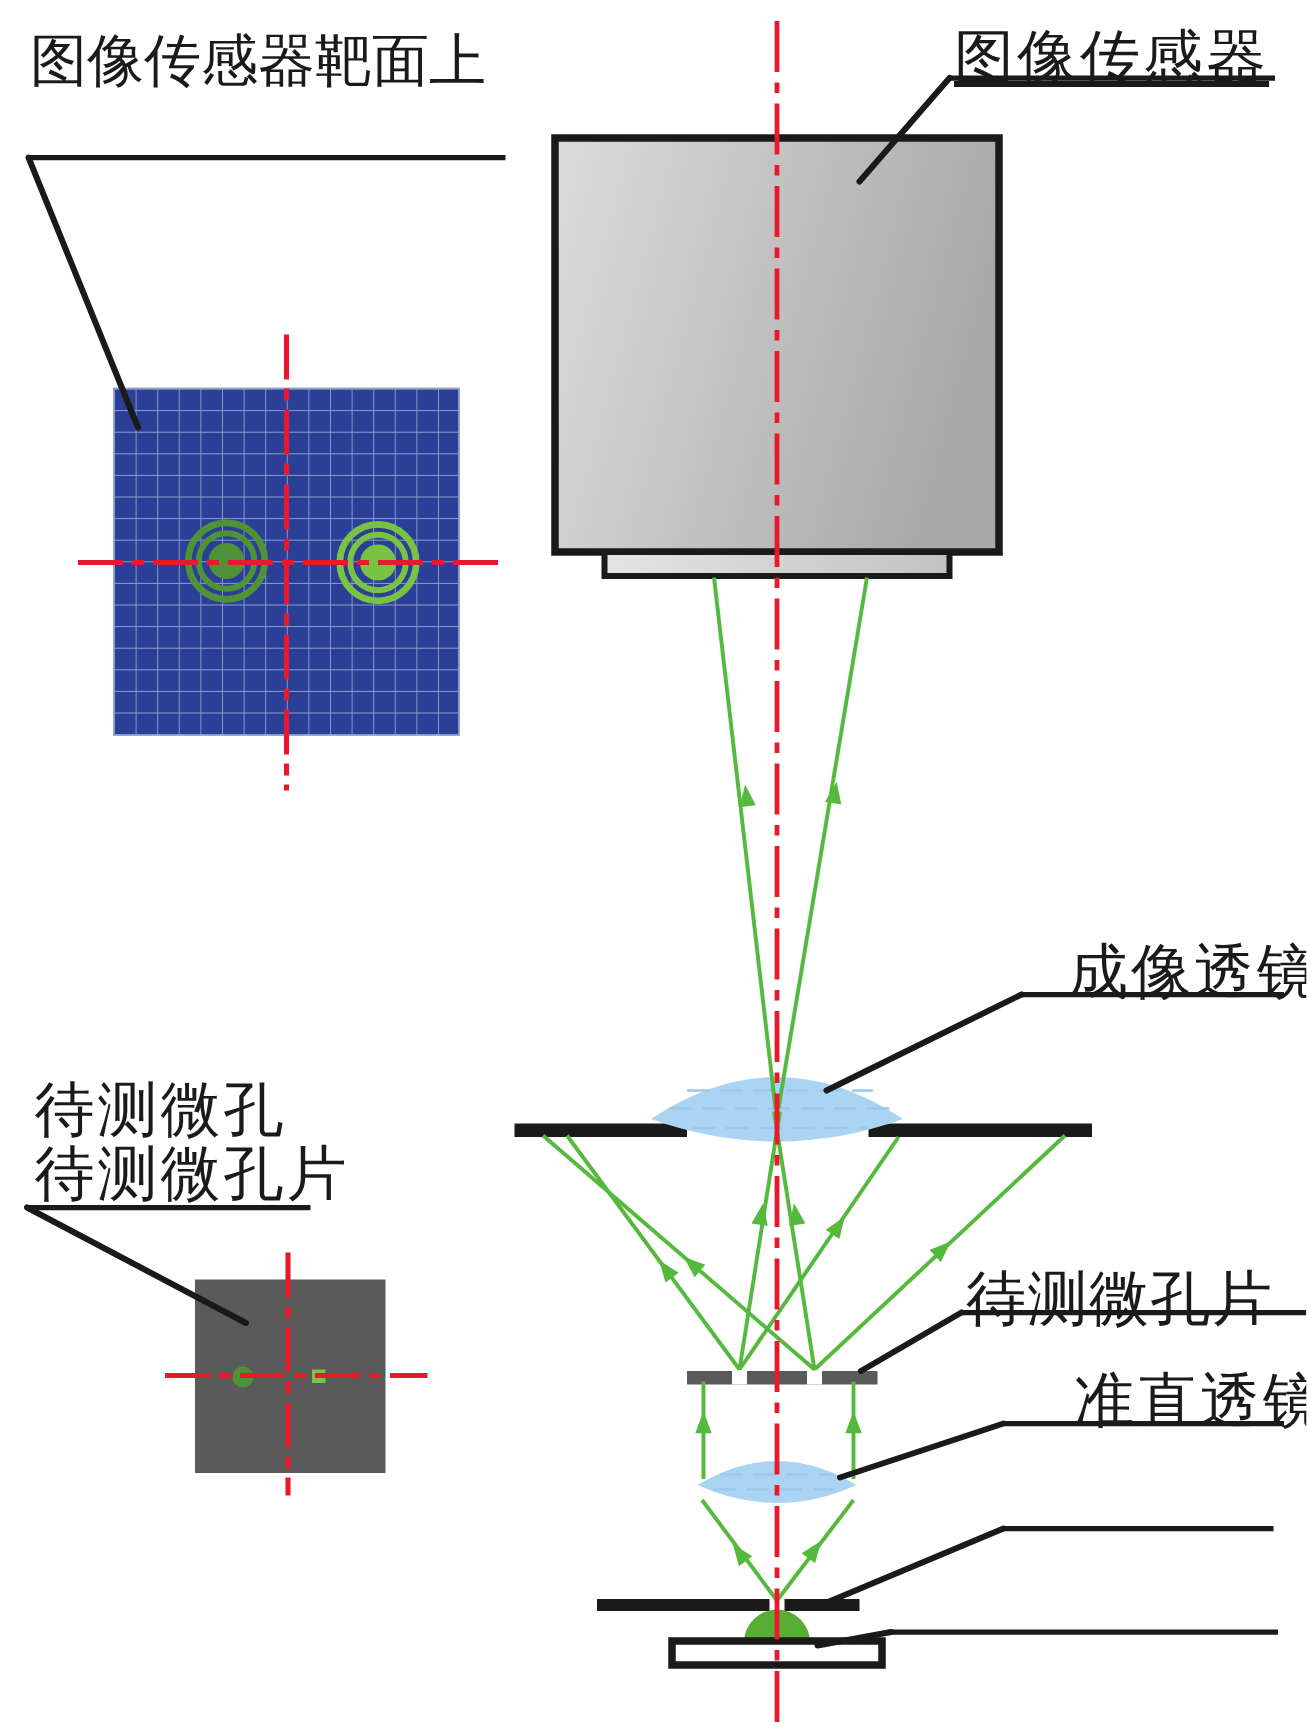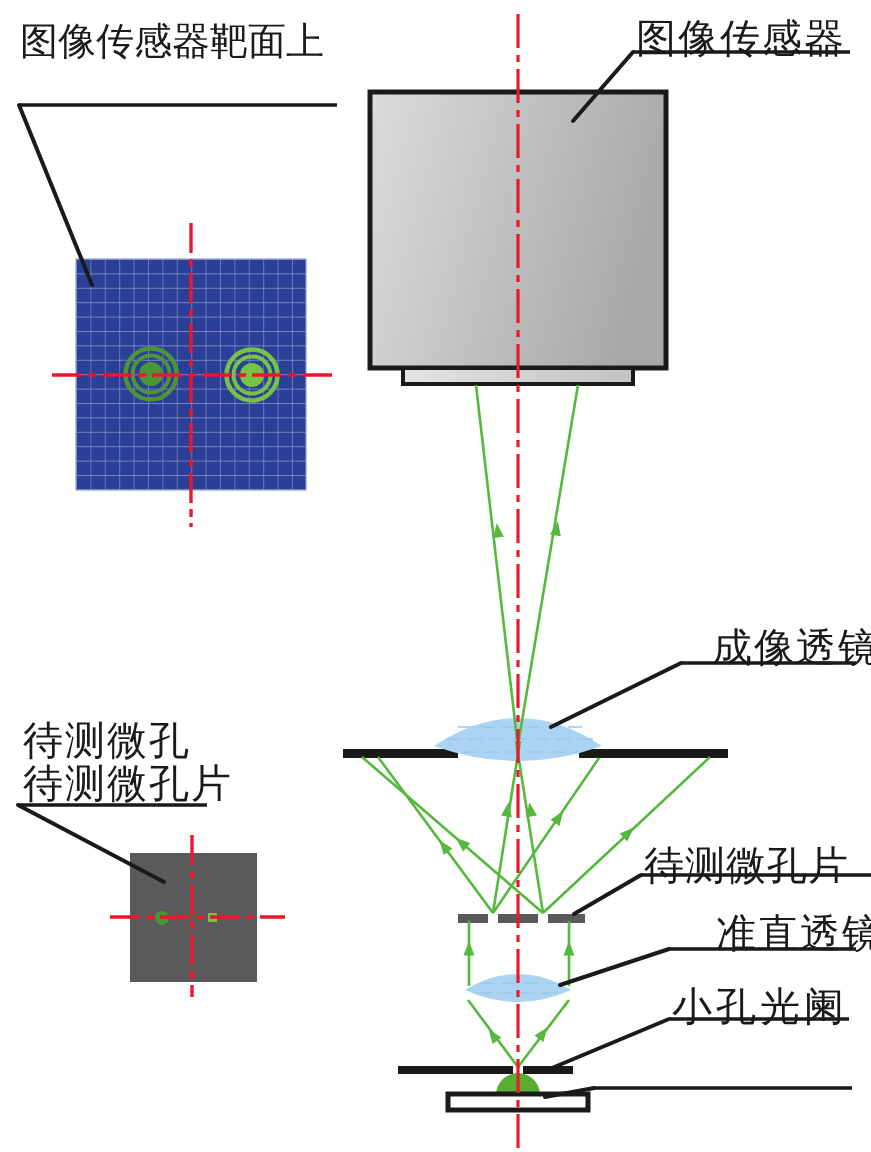--- a/index.html
+++ b/index.html
@@ -9,21 +9,21 @@
     --ring_green_left:#4f9338; --ring_green_right:#79c344;
     --sensor_light:#dcdcdc; --sensor_dark:#a9a9a9; --page_bg:#ffffff;
   }
   html,body{margin:0;padding:0;}
   body{background:var(--page_bg);font-family:"Liberation Sans","DejaVu Sans",sans-serif;}
   .canvas{position:relative;width:871px;height:1152px;background:var(--page_bg);overflow:hidden;border-radius:26px;}
   .canvas svg{position:absolute;left:0;top:0;}
   .label{position:absolute;color:var(--ink);font-weight:500;white-space:nowrap;}
   .label span{display:block;}
   .lbl-grid{left:20px;top:21px;font-size:38px;line-height:41px;letter-spacing:0px;}
-  .lbl-sensor{left:636px;top:11px;font-size:40px;letter-spacing:2px;}
+  .lbl-sensor{left:636px;top:11px;font-size:40px;letter-spacing:2px;text-decoration:underline;}
   .lbl-imaging{left:685px;top:620px;font-size:40px;letter-spacing:2px;margin-left:27px;}
   .lbl-plate{left:644px;top:838px;font-size:40px;letter-spacing:1px;}
   .lbl-colli{left:684px;top:906px;font-size:40px;letter-spacing:2px;margin-left:32px;}
   .lbl-aperture{left:672px;top:979px;font-size:40px;letter-spacing:4px;}
   .lbl-led{left:624px;top:1044px;font-size:38px;letter-spacing:1px;}
   .lbl-frontview{left:23px;top:719px;font-size:40px;line-height:43px;letter-spacing:2px;}
 
   .ray{stroke:var(--ray_green);stroke-width:2.6;fill:none;}
   .ray-fill{fill:var(--ray_green);}
   .leader{stroke:var(--ink);stroke-width:4;fill:none;stroke-linecap:round;}
@@ -192,23 +192,20 @@
   </div>
 
   <div class="label lbl-plate">
     <span>待测微孔片</span>
   </div>
 
   <div class="label lbl-colli">
     <span>准直透镜</span>
   </div>
 
-  <div class="label lbl-aperture">
-    <span>小孔光阑</span>
-  </div>
 
 
   <div class="label lbl-frontview">
     <span>待测微孔</span>
     <span>待测微孔片</span>
   </div>
 
 </div>
 
 </body></html>

